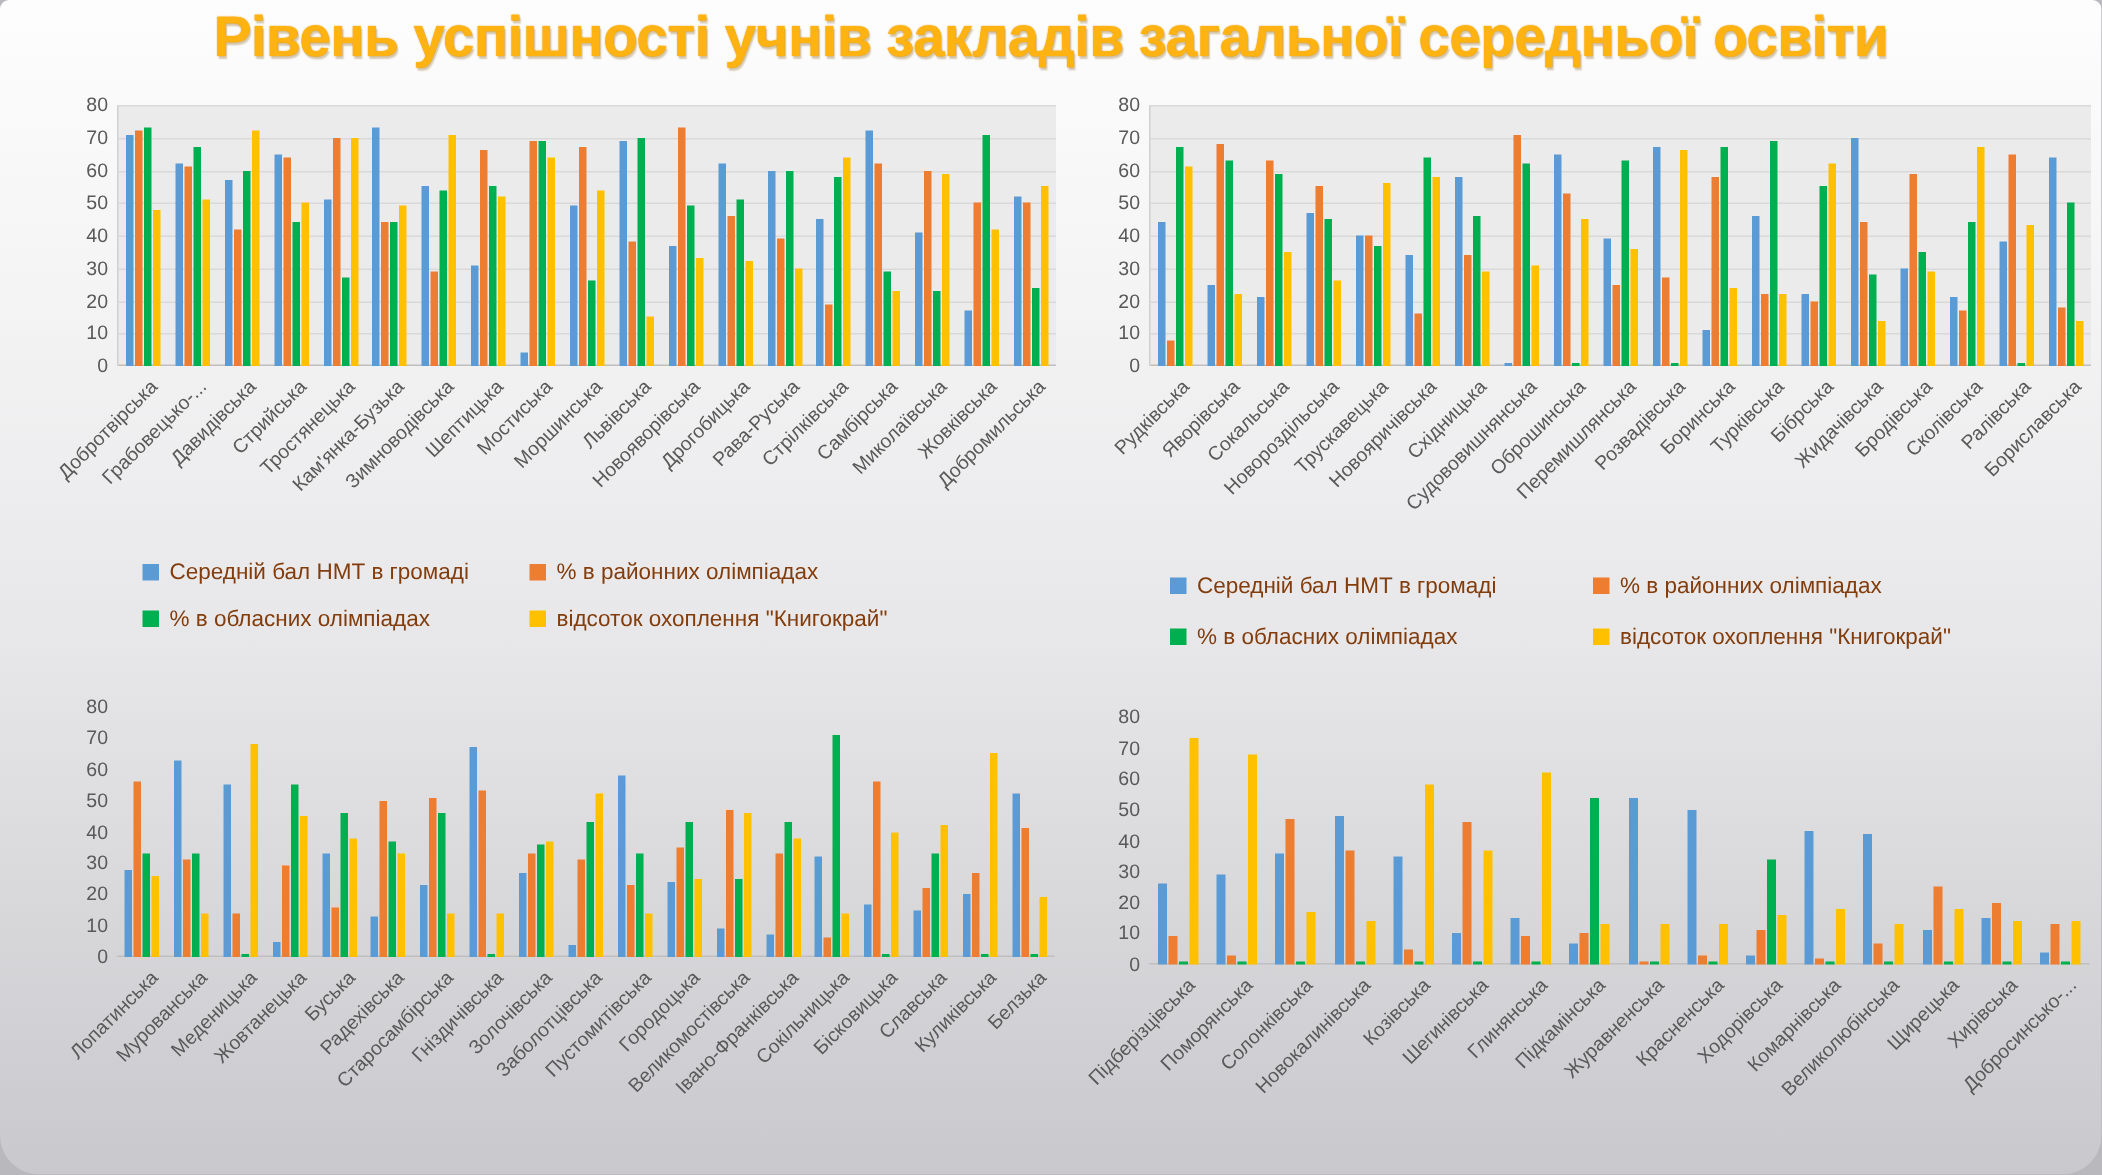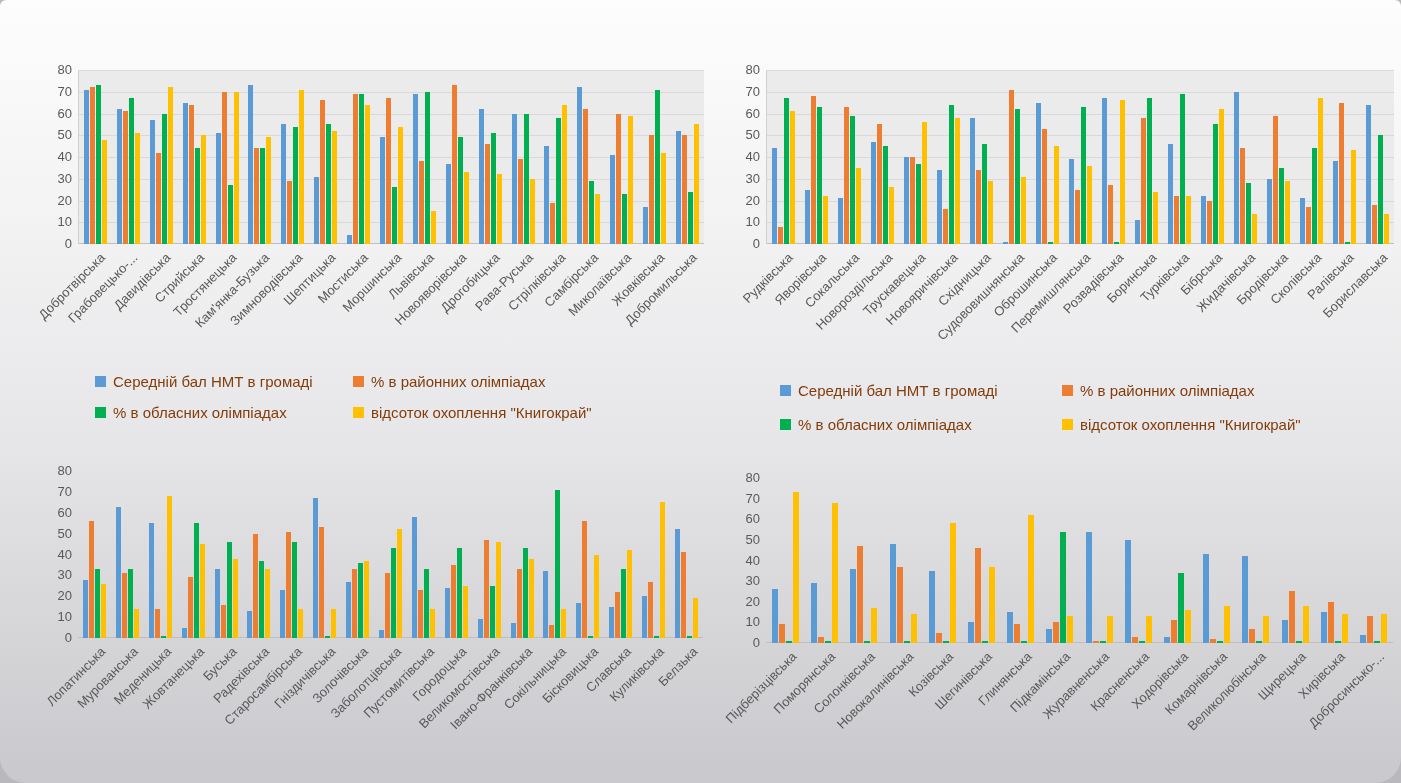--- a/index.html
+++ b/index.html
@@ -42,20 +42,21 @@
   .legend-item{display:flex;align-items:center;white-space:nowrap;}
   .sw{display:inline-block;width:11px;height:11px;margin-right:7px;flex:0 0 auto;}
   .lg1{left:95px;top:373px;grid-template-columns:258px auto;row-gap:14px;}
   .lg2{left:780px;top:382px;grid-template-columns:282px auto;row-gap:17px;}
 </style>
 </head>
 <body>
 
 <div class="slide">
 
+  <h1 class="title">Рівень успішності учнів закладів загальної середньої освіти</h1>
 
   <div class="chart" style="left: 40px; top: 70px; width: 663px; height: 286px;">
       <div class="plot gridded" style="left: 38px; top: 0px; width: 625px; height: 174px;">
         <div class="axisline" style="top: 173px;"></div>
         <div class="gridline" style="top: 152.25px;"></div>
         <div class="gridline" style="top: 130.5px;"></div>
         <div class="gridline" style="top: 108.75px;"></div>
         <div class="gridline" style="top: 87px;"></div>
         <div class="gridline" style="top: 65.25px;"></div>
         <div class="gridline" style="top: 43.5px;"></div>

